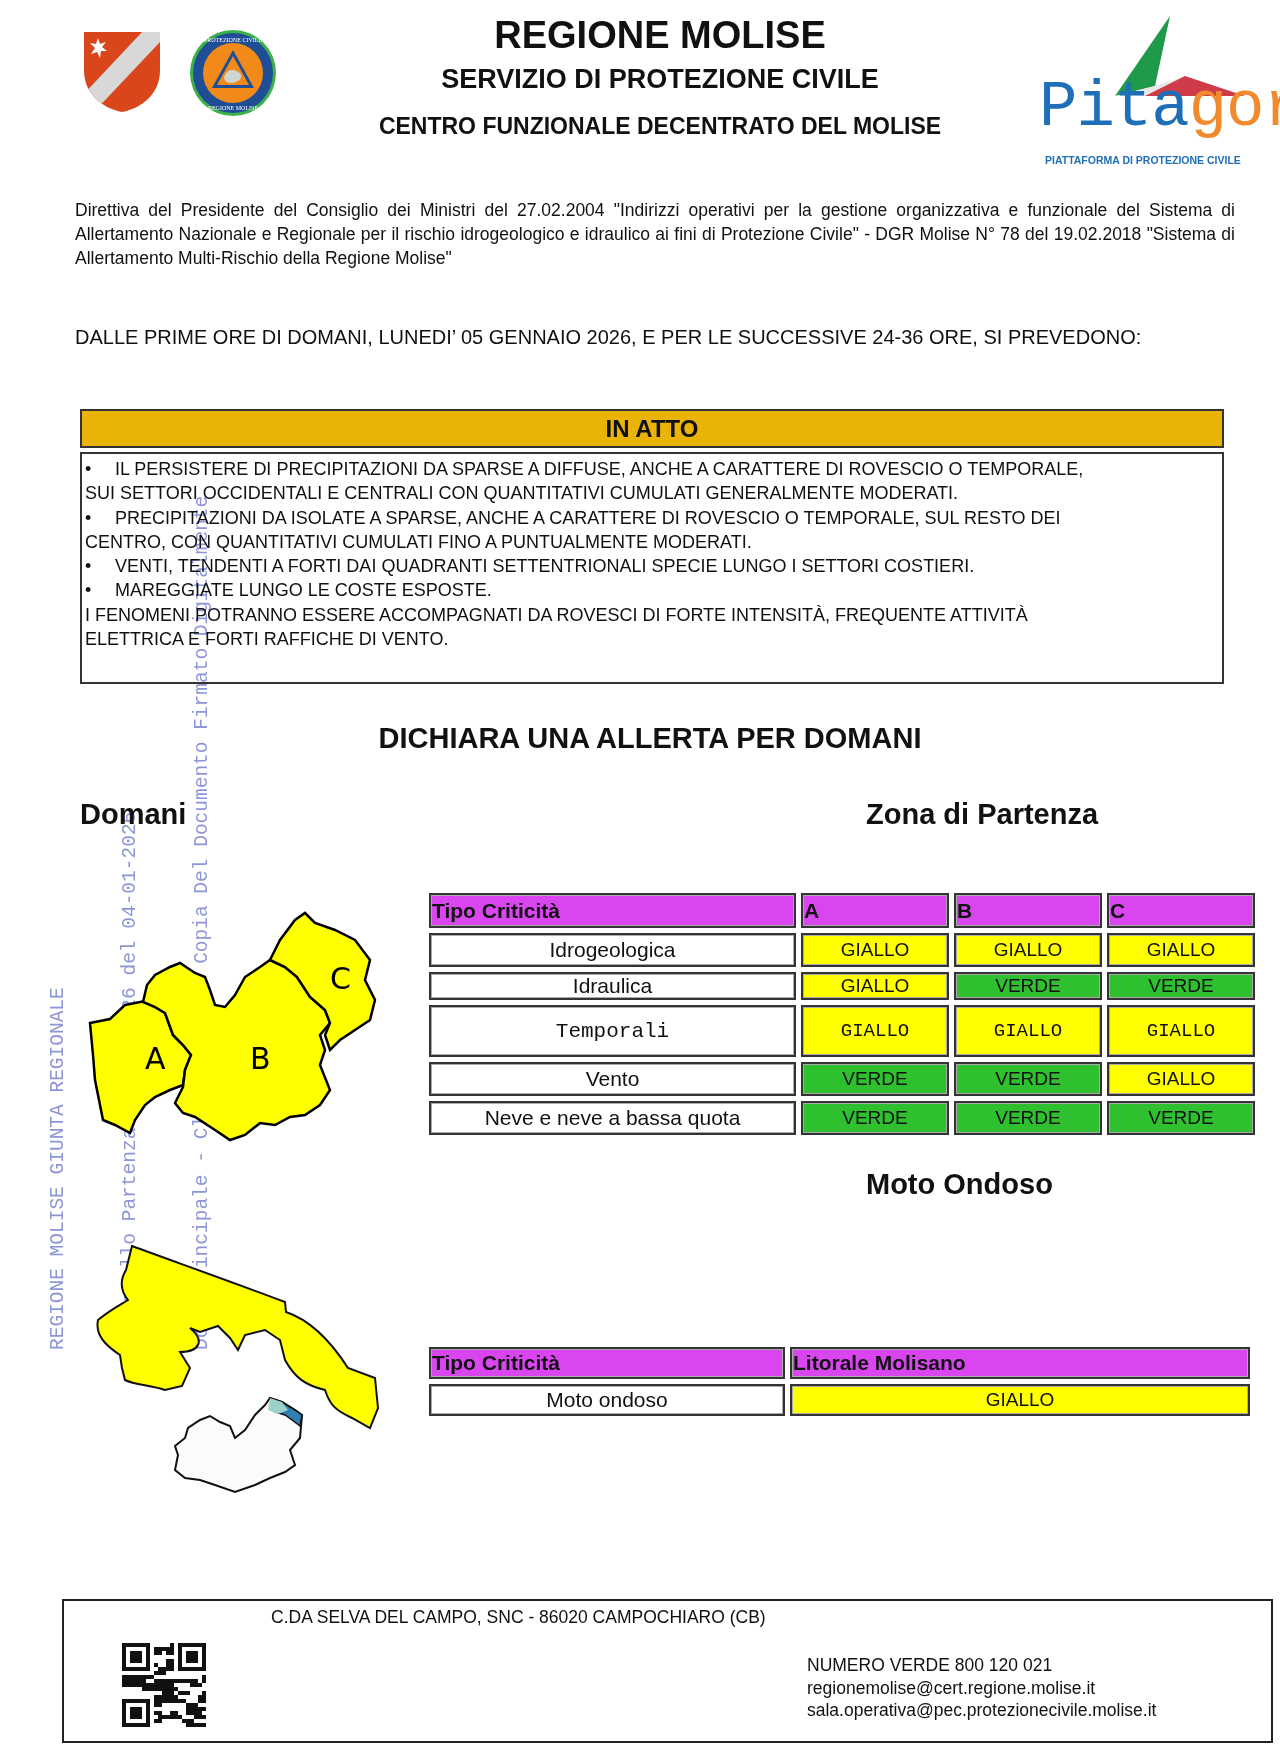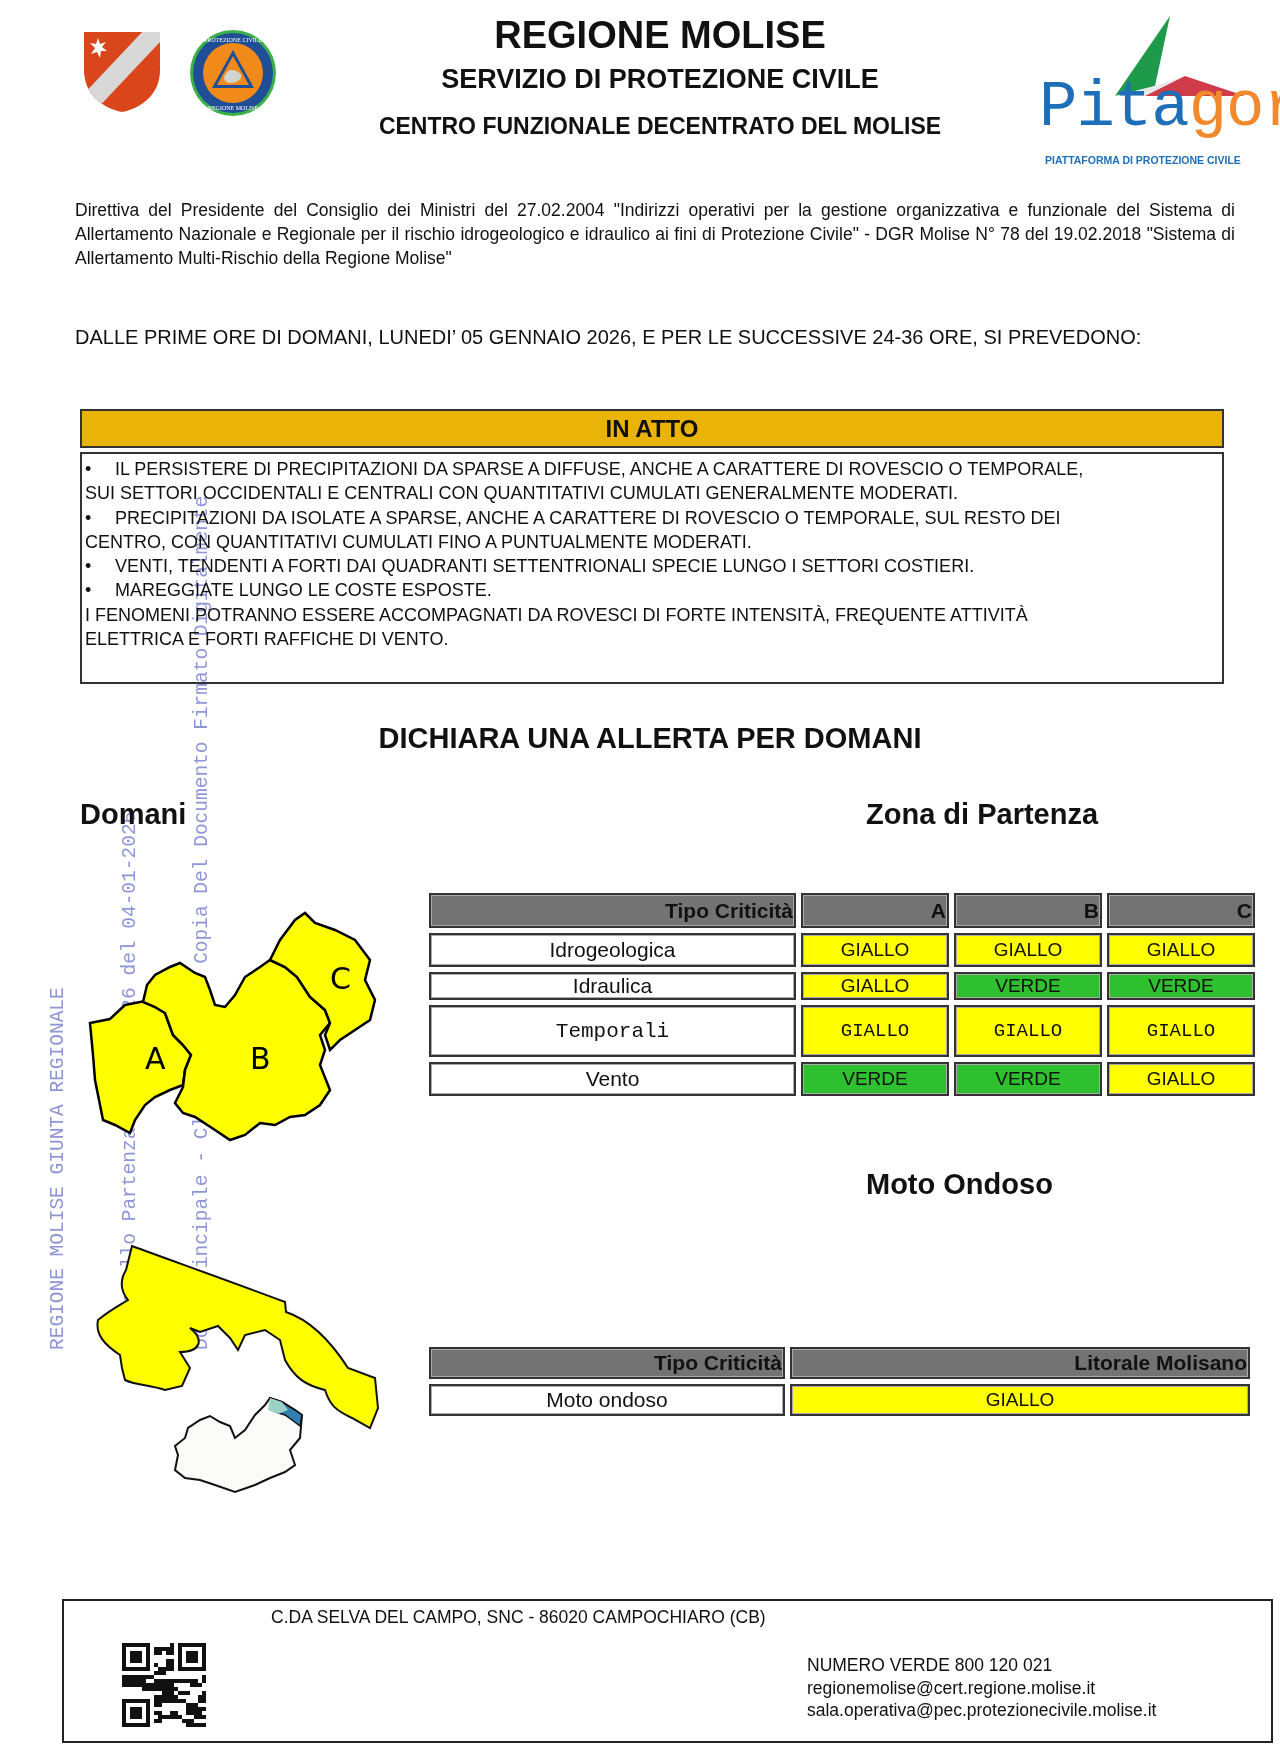--- a/index.html
+++ b/index.html
@@ -30,21 +30,21 @@
   .inatto-body { left:80px; top:452px; width:1134px; height:222px; border:2px solid #333; padding:3px; font-size:18px; line-height:24.3px; }
   .inatto-body .line { white-space:nowrap; }
   .bullet { display:inline-block; width:30px; }
 
   .declare { left:0; width:1300px; top:722px; text-align:center; font-weight:bold; font-size:29px; }
   .sec-h { font-weight:bold; font-size:29px; }
 
   
   table.alert { border-collapse:separate; border-spacing:5px; position:absolute; font-size:21px; }
   table.alert td { border:2px solid #333; text-align:center; padding:0; box-shadow:inset 0 0 0 1px #aaa; }
-  table.alert th { border:2px solid #333; font-weight:bold; text-align:right; background:#737373; box-shadow:inset 0 0 0 1px #aaa; }
+  table.alert th { border:2px solid #333; font-weight:bold; text-align:left; background:#d946ef; box-shadow:inset 0 0 0 1px #aaa; }
   .lvl { font-size:19px; }
 
   
   .footer { left:62px; top:1599px; width:1207px; height:140px; border:2px solid #222; }
   .f-text { font-size:17.5px; line-height:22.5px; white-space:nowrap; }
 </style>
 </head>
 <body>
 
 <div class="abs watermark">
@@ -152,20 +152,26 @@
         <td>Temporali</td>
         <td class="lvl" style="background: rgb(255, 255, 0);">GIALLO</td>
         <td class="lvl" style="background: rgb(255, 255, 0);">GIALLO</td>
         <td class="lvl" style="background: rgb(255, 255, 0);">GIALLO</td>
       </tr>
       <tr style="height: 34px;">
         <td>Vento</td>
         <td class="lvl" style="background: rgb(46, 192, 46);">VERDE</td>
         <td class="lvl" style="background: rgb(46, 192, 46);">VERDE</td>
         <td class="lvl" style="background: rgb(255, 255, 0);">GIALLO</td>
+      </tr>
+      <tr style="height: 34px;">
+        <td>Neve e neve a bassa quota</td>
+        <td class="lvl" style="background: rgb(46, 192, 46);">VERDE</td>
+        <td class="lvl" style="background: rgb(46, 192, 46);">VERDE</td>
+        <td class="lvl" style="background: rgb(46, 192, 46);">VERDE</td>
       </tr>
     </tbody>
 </table>
 
 <div class="abs sec-h" style="left:866px; top:1168px;">Moto Ondoso</div>
 
 <svg class="abs" style="left:90px; top:1240px;" width="320" height="280" viewBox="0 0 320 280">
   <path d="M42,6 C80,20 150,45 195,62 L196,72 C220,80 240,100 258,128 L285,138 L288,168 L280,188 L262,178 C245,170 240,165 235,150 C215,145 205,138 195,120 L190,100 L175,90 L155,95 L148,110 L140,98 L128,86 L110,92 L100,88 C115,100 110,112 90,112 L100,128 L92,146 L75,150 C60,145 45,145 35,140 L32,128 L30,115 C15,105 5,95 8,80 C20,70 30,65 38,60 C30,50 30,40 36,30 Z" fill="#ffff00" stroke="#111" stroke-width="2"></path>
   <path d="M85,206 L95,198 L98,188 L110,180 L120,176 L130,182 L140,186 L145,198 L155,190 L165,175 L175,165 L180,158 L192,162 L205,170 L212,175 L210,198 L200,210 L205,225 L195,232 L180,238 L165,245 L145,252 L125,245 L110,240 L95,238 L85,230 L88,215 Z" fill="#fbfbf9" stroke="#111" stroke-width="2"></path>
   <path d="M180,158 L192,162 L205,170 L212,175 L210,186 L202,180 L195,175 L185,172 Z" fill="#2f7fb0" stroke="#111" stroke-width="1.5"></path>

